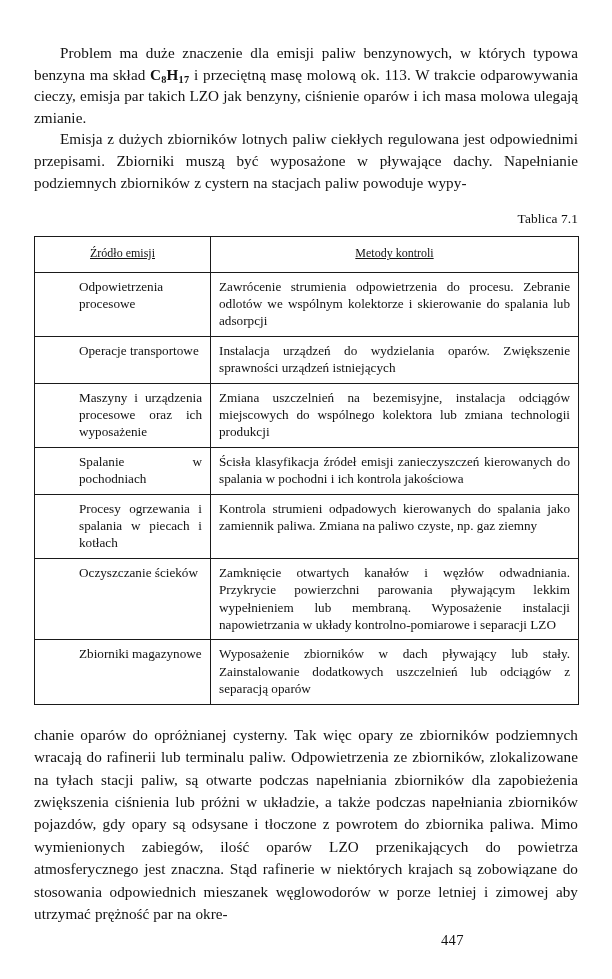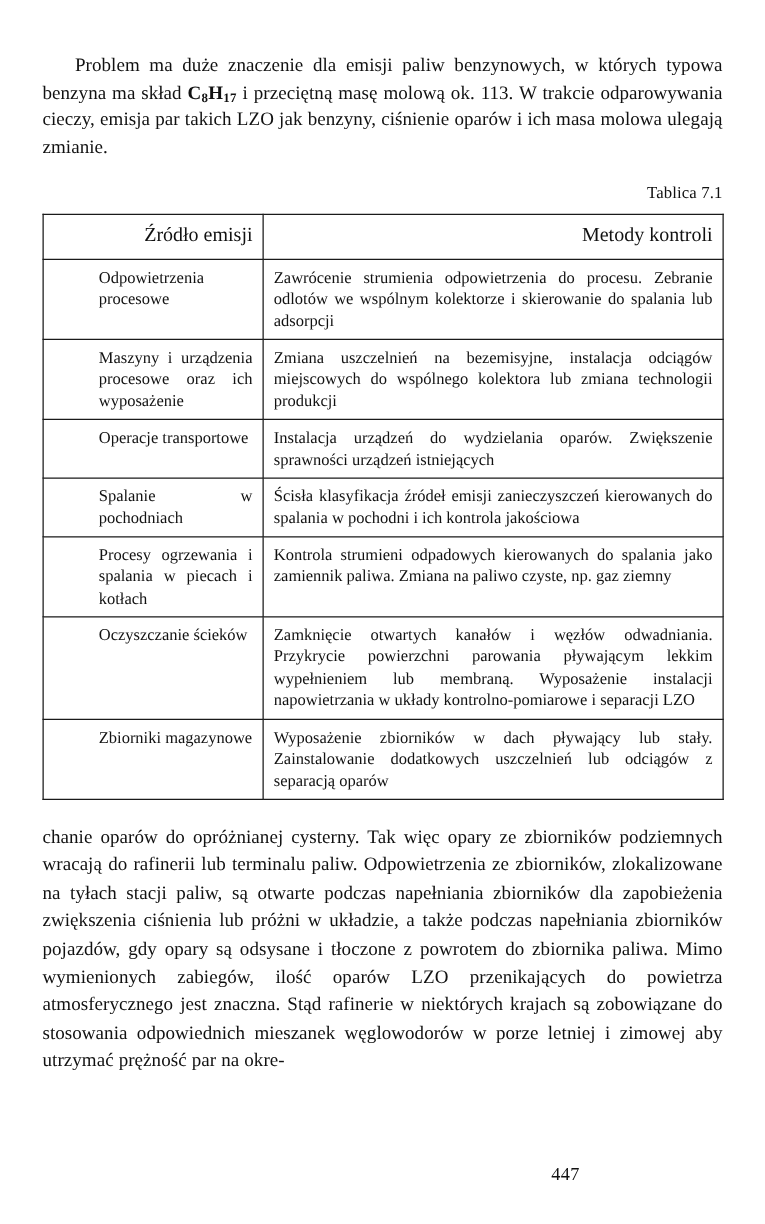--- a/index.html
+++ b/index.html
@@ -98,24 +98,25 @@
   table.data-table td {
     border: 1.1px solid #1a1a1a;
     vertical-align: top;
     padding: 5px 8px 6px 8px;
     font-size: 13.2px;
     line-height: 17.4px;
     font-weight: normal;
   }
 
   table.data-table thead th {
-    text-align: right;
+    text-align: center;
     padding-top: 8px;
     padding-bottom: 9px;
-    font-size: 16px;
+    font-size: 12px;
+    text-decoration: underline;
   }
 
   table.data-table td.cell-source {
     text-align: justify;
     text-justify: inter-word;
     hyphens: manual;
     padding-left: 44px;
   }
 
   table.data-table td.cell-method {
@@ -144,20 +145,21 @@
 </style>
 </head>
 <body>
 
 <div class="page">
 
   <div class="content">
 
     <p class="body-text"><span>Problem ma duże znaczenie dla emisji paliw benzynowych, w których typowa benzyna ma skład </span><span class="formula"><span>C</span><sub>8</sub><span>H</span><sub>17</sub></span><span> i przeciętną masę molową ok. 113. W trakcie odparowywania cieczy, emisja par takich LZO jak benzyny, ciśnienie oparów i ich masa molowa ulegają zmianie.</span></p>
 
+    <p class="body-text">Emisja z dużych zbiorników lotnych paliw ciekłych regulowana jest odpowiednimi przepisami. Zbiorniki muszą być wyposażone w pływające dachy. Napełnianie podziemnych zbiorników z cystern na stacjach paliw powoduje wypy-</p>
 
     <div class="table-label">Tablica 7.1</div>
 
 
     <table class="data-table">
       <colgroup>
         <col class="col-source">
         <col class="col-method">
       </colgroup>
       <thead>
@@ -165,26 +167,26 @@
           <th>Źródło emisji</th>
           <th>Metody kontroli</th>
         </tr>
       </thead>
       <tbody>
         <tr>
           <td class="cell-source">Odpowietrzenia procesowe</td>
           <td class="cell-method">Zawrócenie strumienia odpowietrzenia do procesu. Zebranie odlotów we wspólnym kolektorze i skierowanie do spalania lub adsorpcji</td>
         </tr>
         <tr>
+          <td class="cell-source">Operacje transportowe</td>
+          <td class="cell-method">Instalacja urządzeń do wydzielania oparów. Zwiększenie sprawności urządzeń istniejących</td>
+        </tr>
+        <tr>
           <td class="cell-source">Maszyny i urządzenia procesowe oraz ich wyposażenie</td>
           <td class="cell-method">Zmiana uszczelnień na bezemisyjne, instalacja odciągów miejscowych do wspólnego kolektora lub zmiana technologii produkcji</td>
-        </tr>
-        <tr>
-          <td class="cell-source">Operacje transportowe</td>
-          <td class="cell-method">Instalacja urządzeń do wydzielania oparów. Zwiększenie sprawności urządzeń istniejących</td>
         </tr>
         <tr>
           <td class="cell-source">Spalanie w pochodniach</td>
           <td class="cell-method">Ścisła klasyfikacja źródeł emisji zanieczyszczeń kierowanych do spalania w pochodni i ich kontrola jakościowa</td>
         </tr>
         <tr>
           <td class="cell-source">Procesy ogrzewania i spalania w piecach i kotłach</td>
           <td class="cell-method">Kontrola strumieni odpadowych kierowanych do spalania jako zamiennik paliwa. Zmiana na paliwo czyste, np. gaz ziemny</td>
         </tr>
         <tr>

